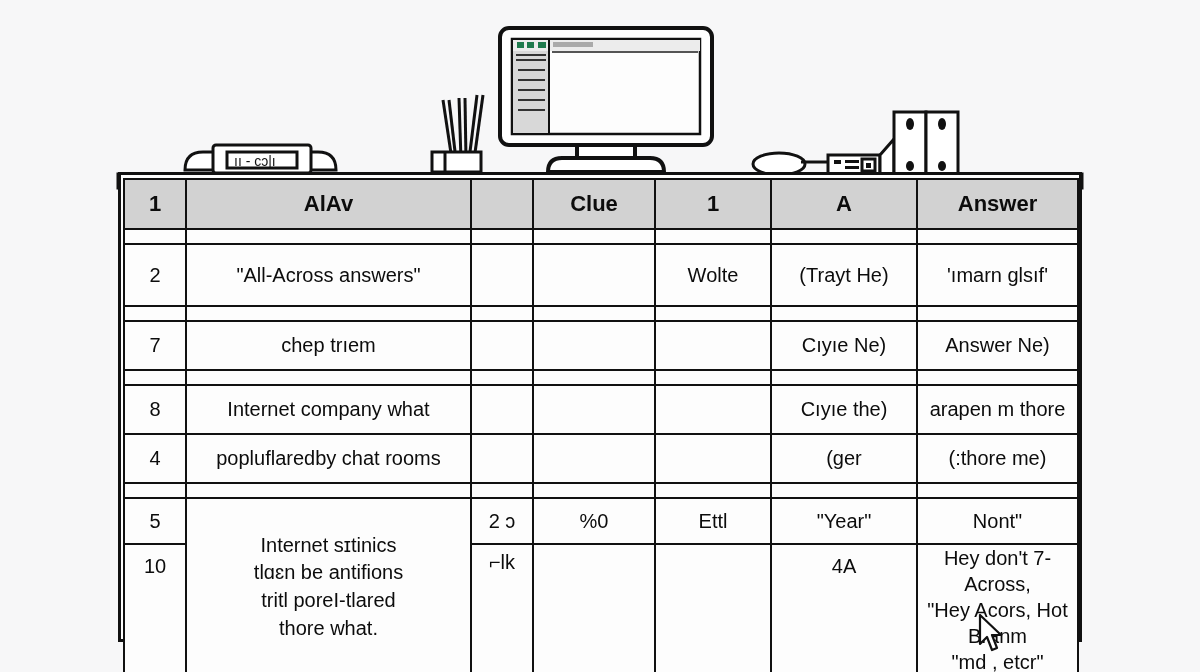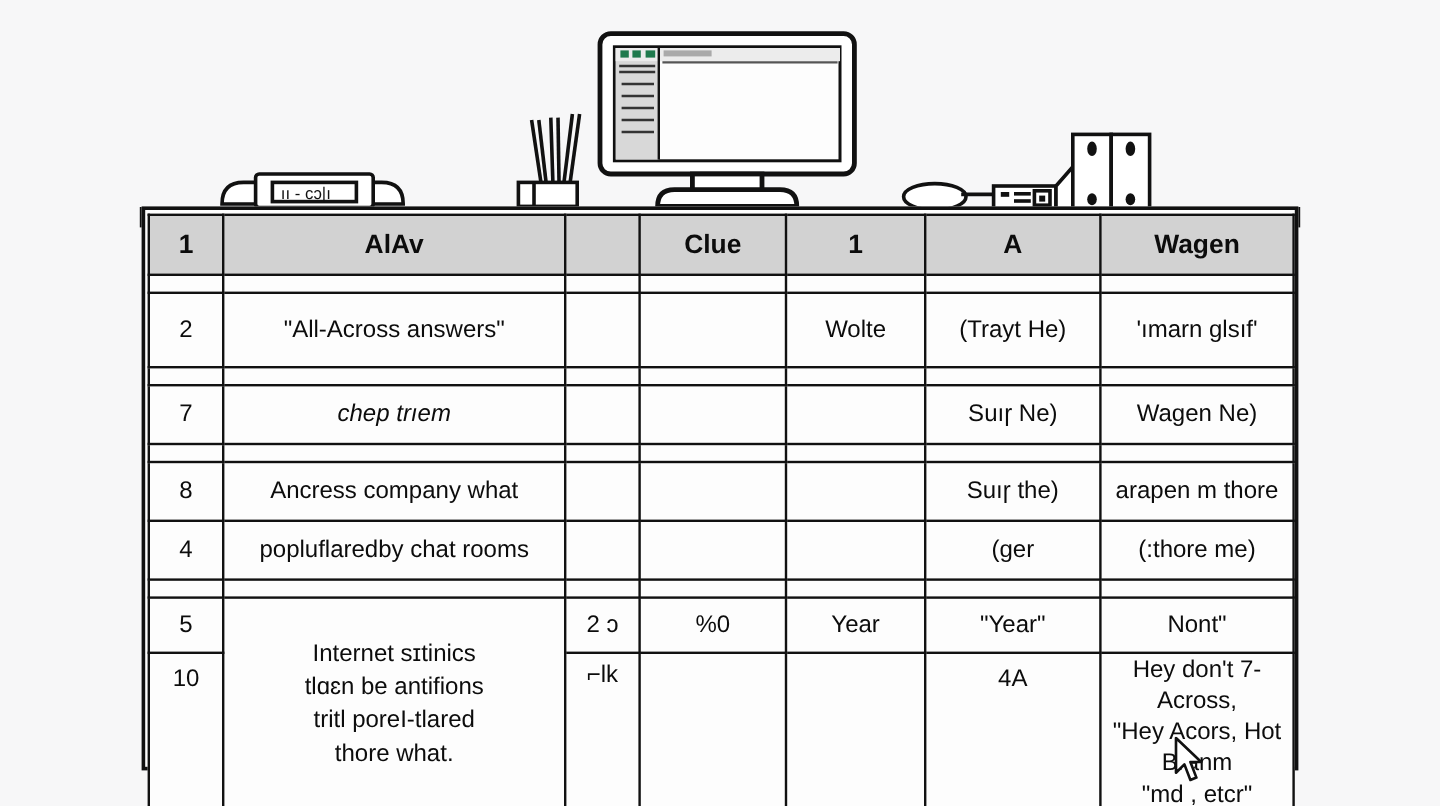--- a/index.html
+++ b/index.html
@@ -61,21 +61,21 @@
   col.c-clue  {width:122px;}
   col.c-one   {width:116px;}
   col.c-a     {width:146px;}
   col.c-ans   {width:161px;}
 
   .row-spacer td{height:13px;padding:0;}
   .row-tall td{height:60px;}
   .row-mid td{height:47px;}
 
   .left-al{text-align:left;padding-left:14px;font-size:21px;}
-  .left-al-ind{text-align:left;padding-left:22px;font-size:21px;font-style:italic;}
+  .left-al-ind{text-align:left;padding-left:22px;font-size:21px;}
   .numcell{font-weight:bold;font-size:22px;}
   .multiline{
     text-align:left;
     padding-left:22px;
     line-height:1.38;
     font-size:21px;
     vertical-align:top;
     padding-top:8px;
   }
   .ans-multiline{
@@ -185,21 +185,21 @@
         <col class="c-ans">
   </colgroup>
   <thead>
     <tr>
       <th>1</th>
       <th>AlAv</th>
       <th></th>
       <th>Clue</th>
       <th>1</th>
       <th>A</th>
-      <th>Wagen</th>
+      <th>Answer</th>
     </tr>
   </thead>
   <tbody>
 
     <tr class="row-spacer">
       <td></td>
       <td></td>
       <td></td>
       <td></td>
       <td></td>
@@ -226,41 +226,41 @@
       <td></td>
       <td></td>
     </tr>
 
     <tr class="row-mid">
       <td class="numcell">7</td>
       <td class="left-al-ind"> chep trıem</td>
       <td></td>
       <td></td>
       <td></td>
-      <td>Suıɼ Ne)</td>
-      <td>Wagen Ne)</td>
+      <td>Cıyıe Ne)</td>
+      <td>Answer Ne)</td>
     </tr>
 
     <tr class="row-spacer">
       <td></td>
       <td></td>
       <td></td>
       <td></td>
       <td></td>
       <td></td>
       <td></td>
     </tr>
 
     <tr class="row-mid">
       <td class="numcell">8</td>
-      <td class="left-al">Ancress company what</td>
-      <td></td>
-      <td></td>
-      <td></td>
-      <td>Suıɼ the)</td>
+      <td class="left-al">Internet company what</td>
+      <td></td>
+      <td></td>
+      <td></td>
+      <td>Cıyıe the)</td>
       <td>arapen m thore</td>
     </tr>
 
     <tr class="row-mid">
       <td class="numcell">4</td>
       <td class="left-al">popluflaredby chat rooms</td>
       <td></td>
       <td></td>
       <td></td>
       <td>(ger</td>
@@ -280,21 +280,21 @@
     <tr style="height:46px;">
       <td class="numcell">5</td>
       <td class="multiline" rowspan="2">
         <span>Internet sɪtinics</span><br>
         <span>tlɑɛn be antifions</span><br>
         <span>tritl poreI-tlared</span><br>
         <span>thore what.</span>
       </td>
       <td>2 ɔ</td>
       <td>%0</td>
-      <td>Year</td>
+      <td>Ettl</td>
       <td>"Year"</td>
       <td>Nont"</td>
     </tr>
 
     <tr>
       <td class="numcell" style="vertical-align:top;padding-top:10px;">10</td>
       <td style="vertical-align:top;padding-top:6px;">⌐lk</td>
       <td></td>
       <td></td>
       <td class="bold4a" style="vertical-align:top;padding-top:10px;width:78px;">4A</td>

